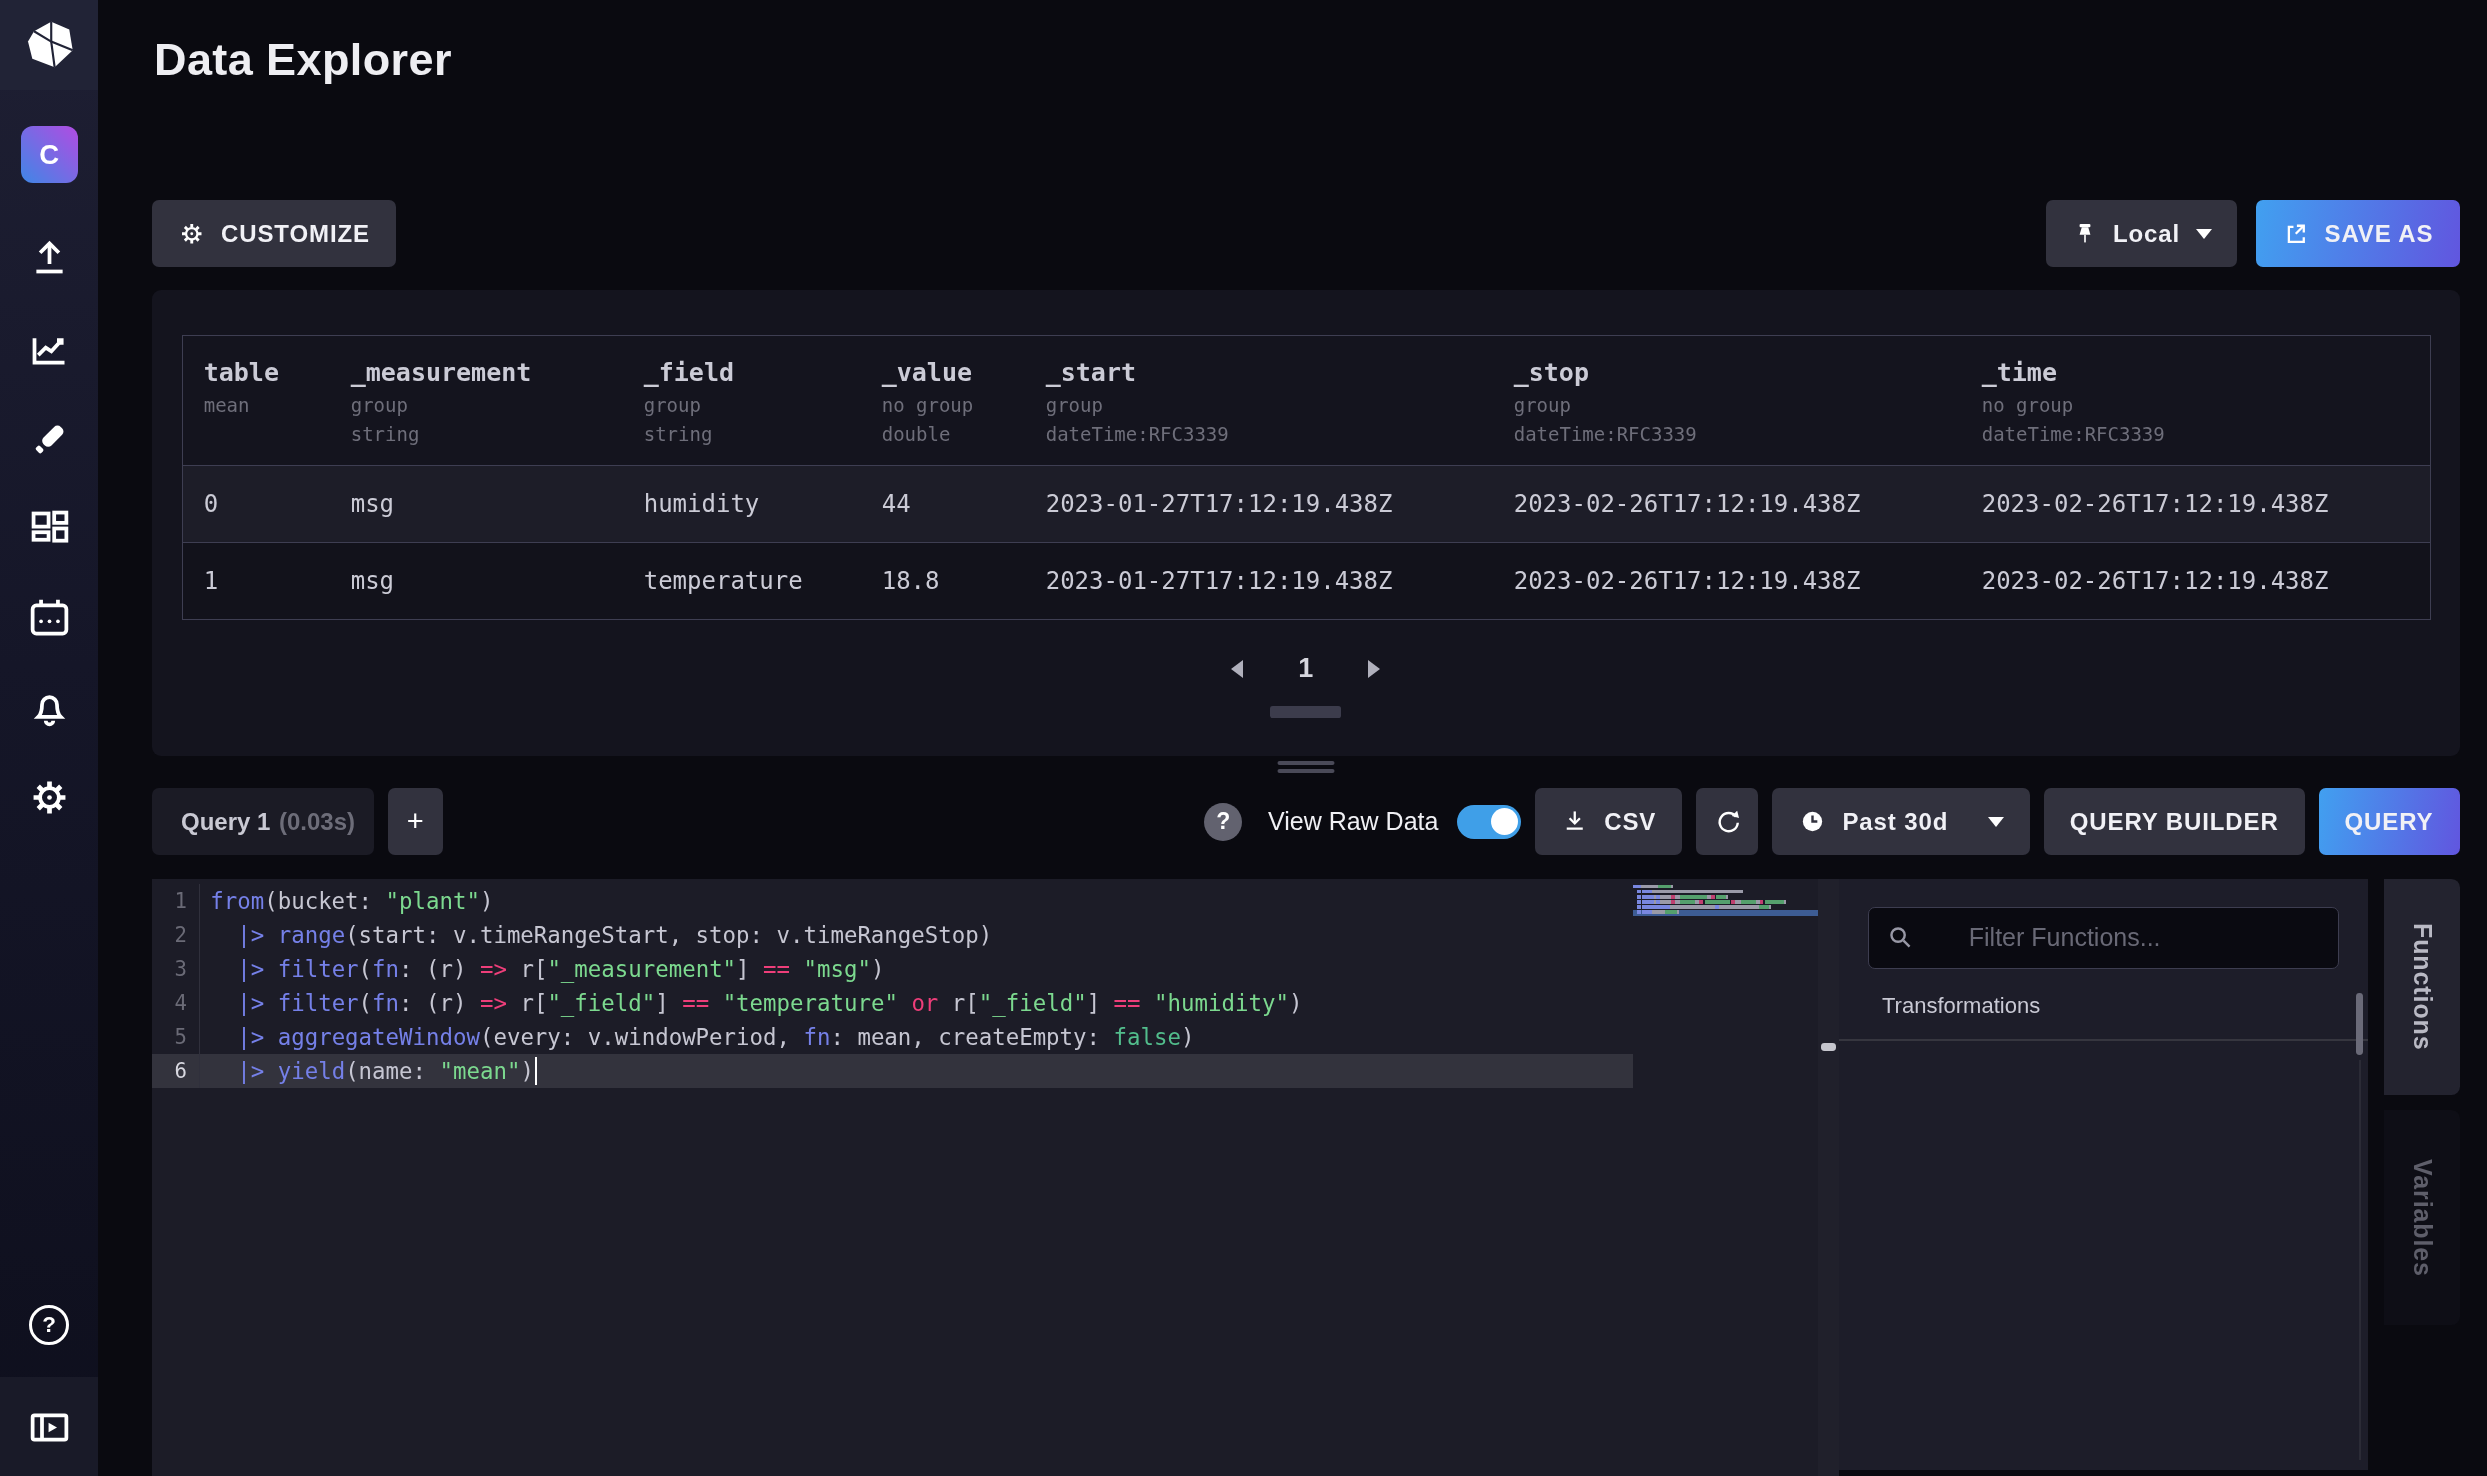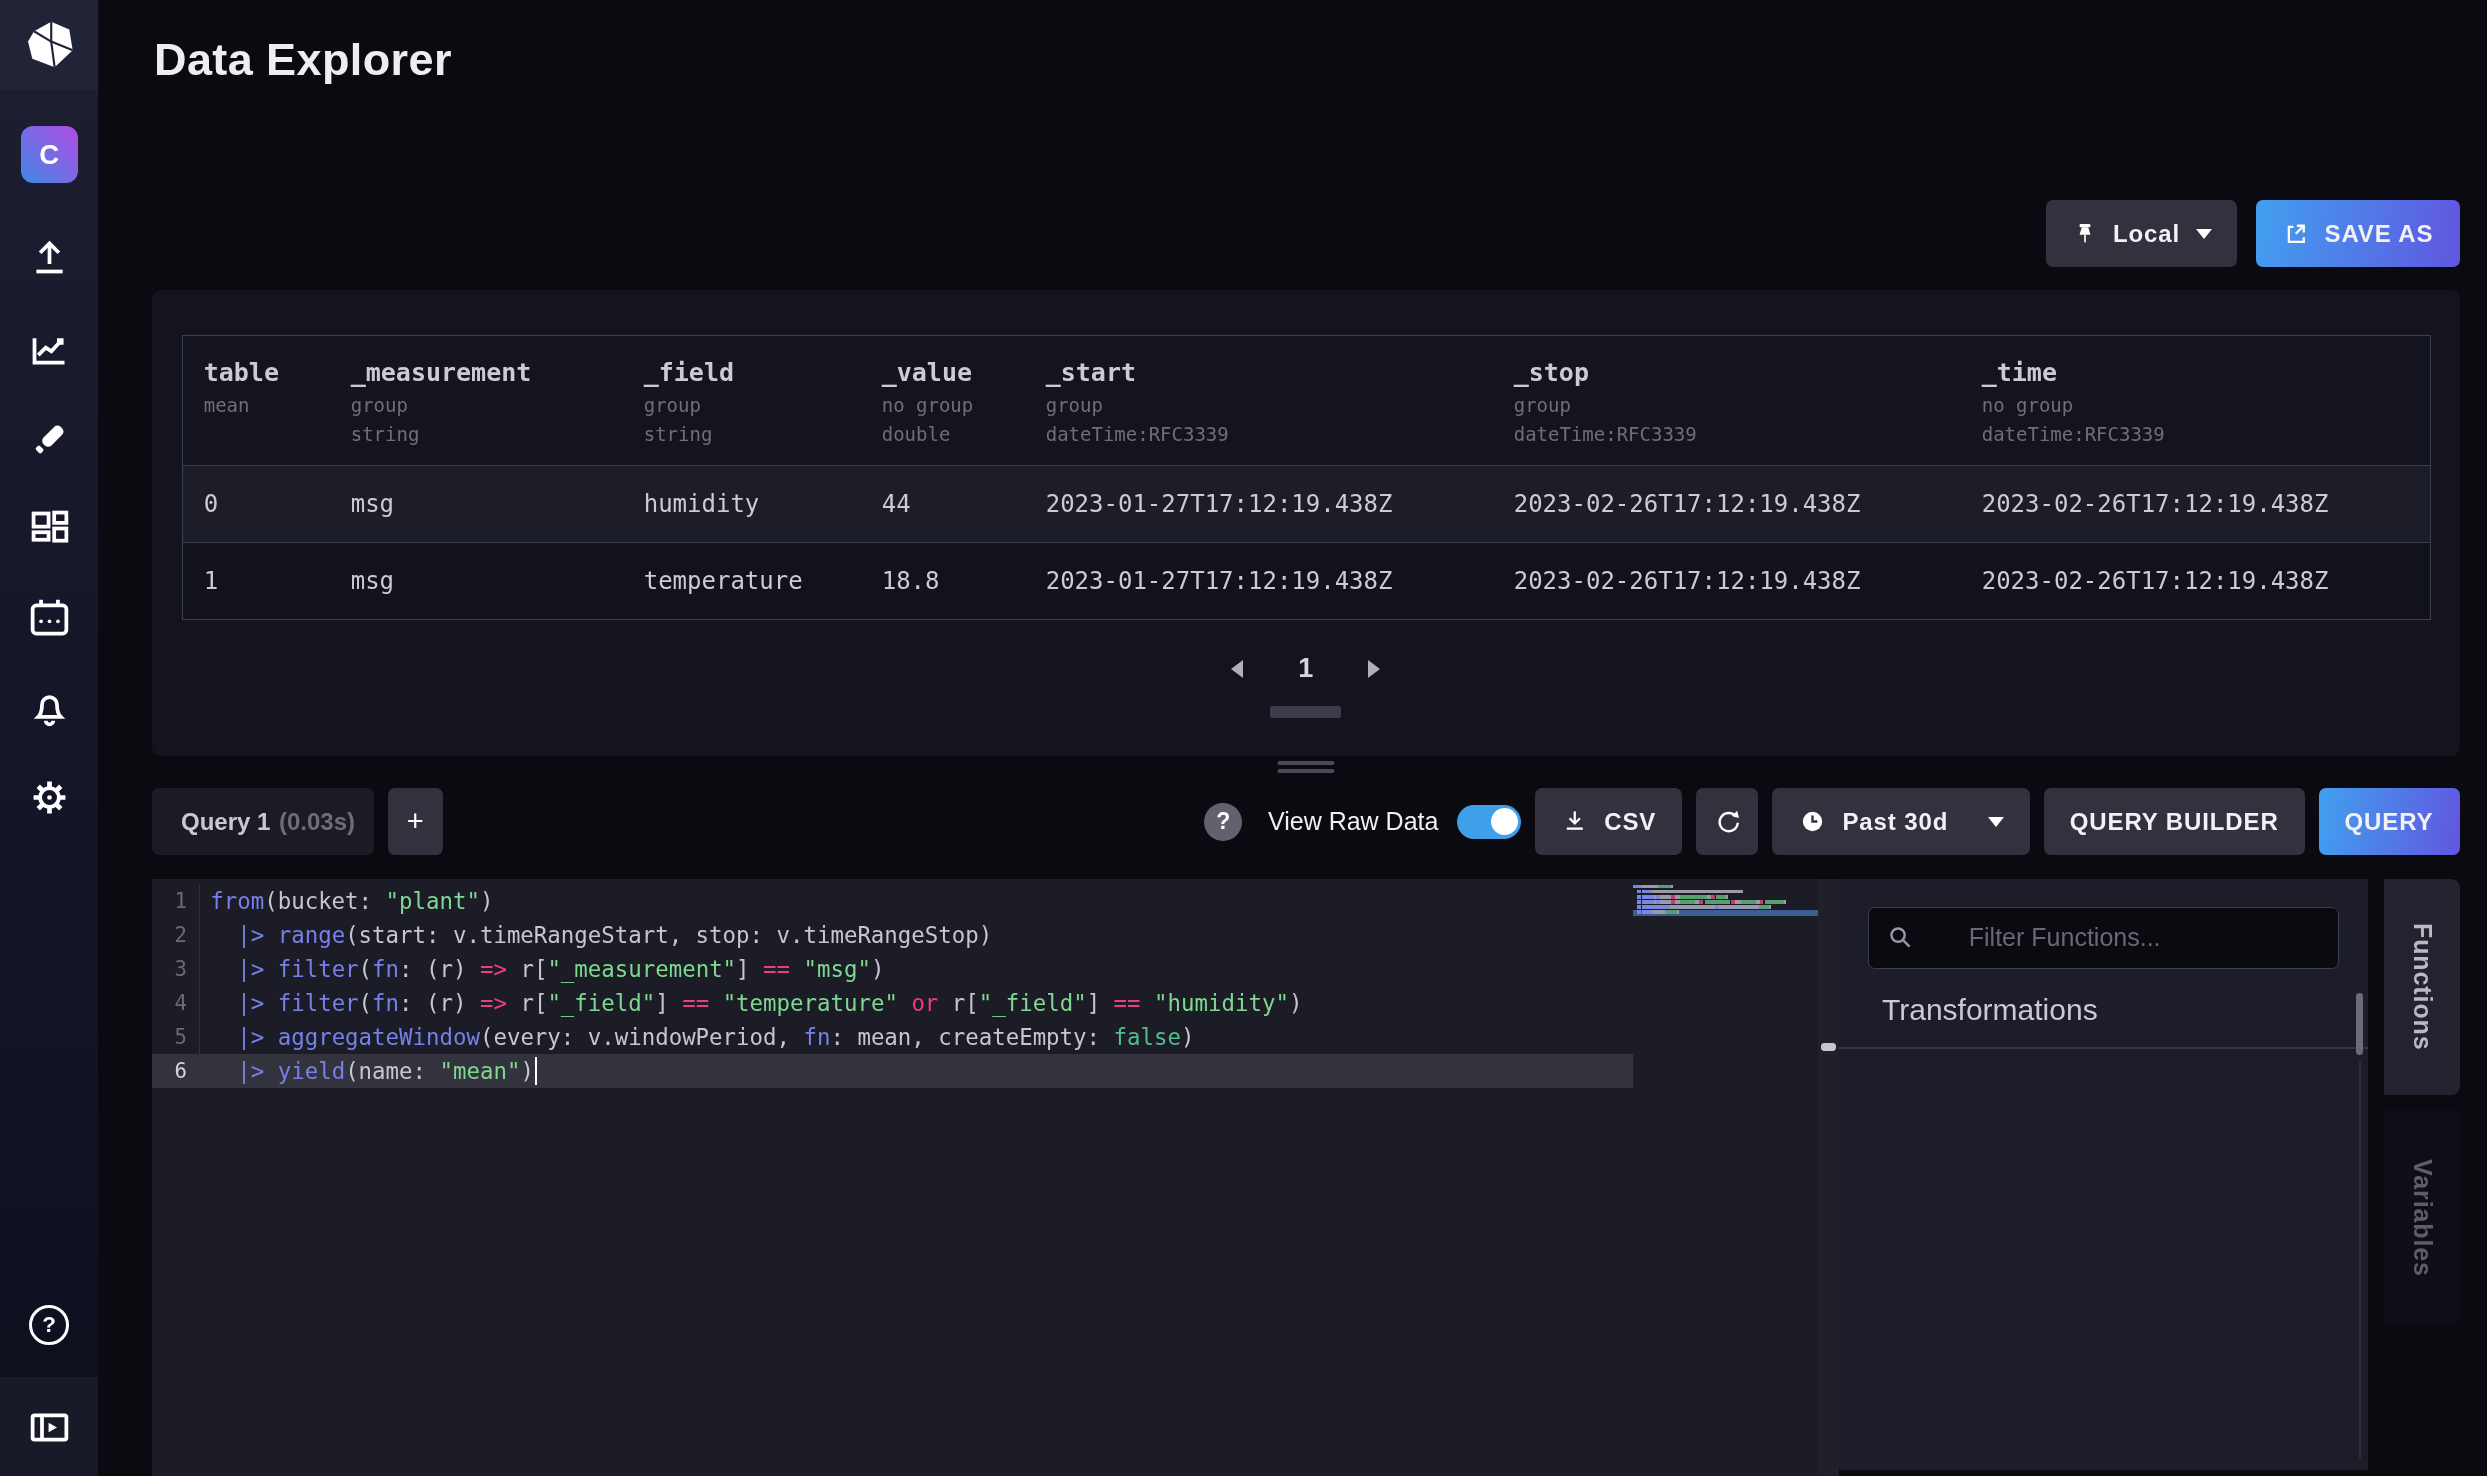--- a/index.html
+++ b/index.html
@@ -91,21 +91,21 @@
 
   .v-divider { position:absolute; left:1818px; width:20.7px; top:879px; bottom:0; background:#20202b; cursor:col-resize; }
   .v-divider .grip { position:absolute; left:2.6px; top:164px; width:15.5px; height:7.7px; border-radius:3.4px; background:#c6c6ce; }
 
   
   .func-panel { position:absolute; left:1839px; top:879px; width:529px; height:591px; background:#1d1d29; }
   .search-box { margin:27.5px 29px 0 29px; height:62px; border:1.7px solid #3d3d50; border-radius:6.9px; background:#0a0a11;
     display:flex; align-items:center; padding:0 17px; gap:13.8px; }
   .search-box input { flex:1; background:transparent; border:none; outline:none; color:#c9c9d3; font-size:25px; font-family:"Liberation Sans", sans-serif;margin-left:40px; }
   .search-box input::placeholder { color:#696976; }
-  .section-label { margin:24px 0 0 43px; font-size:30px; font-weight:500; color:#c9c9d4; }
+  .section-label { margin:24px 0 0 43px; font-size:22px; font-weight:500; color:#c9c9d4; }
   .func-divider { margin-top:20.7px; height:1.7px; background:#36363f; }
   .chips { margin:36px 0 0 46px; display:flex; flex-direction:column; gap:29px; align-items:flex-start; }
   .chip { height:53px; padding:0 20.7px; display:flex; align-items:center; background:#0a0a11; border-radius:5.2px;
     font-family:"DejaVu Sans Mono", monospace; font-weight:700; font-size:24px; color:#55b9f0; cursor:pointer; white-space:nowrap; }
   .list-track { position:absolute; right:6.9px; top:181px; bottom:10.3px; width:2.6px; background:#2b2b36; }
   .list-thumb { position:absolute; right:5.2px; top:114px; width:6.9px; height:62px; border-radius:3.4px; background:#6a6a78; cursor:pointer; }
 
   .func-tab { position:absolute; left:2384px; top:879px; width:76px; height:216px; background:#23232f;
     border-radius:0 8.6px 8.6px 0; display:flex; align-items:center; justify-content:center; cursor:pointer; }
   .func-tab span { writing-mode:vertical-rl; font-size:25px; font-weight:700; color:#b9b9c4; letter-spacing:0.9px; }
@@ -203,20 +203,30 @@
         <polygon points="23,19 32,24 23,29" fill="#fff" stroke="none"></polygon>
       </svg>
     </span>
   </div>
 </aside>
 
 <h1 class="page-title">Data Explorer</h1>
 
 <div class="toolbar">
 
+  <div class="btn">
+    <span>
+      <svg width="27.5" height="27.5" viewBox="0 0 48 48" fill="none" stroke="#fff" stroke-width="4">
+        <circle cx="24" cy="24" r="10"></circle>
+        <circle cx="24" cy="24" r="2.5" fill="#fff" stroke="none"></circle>
+        <path stroke-width="5" d="M24 7v6M24 35v6M7 24h6M35 24h6M12 12l4.5 4.5M31.5 31.5L36 36M36 12l-4.5 4.5M16.5 31.5L12 36"></path>
+      </svg>
+    </span>
+    <span>CUSTOMIZE</span>
+  </div>
 
   <span class="spacer"></span>
 
   <div class="btn dd-local">
     <span class="dd-left">
       <span>
         <svg width="26" height="27.5" viewBox="0 0 48 48" fill="#fff">
           <rect x="14" y="6" width="20" height="6" rx="2"></rect>
           <path d="M18 12 H30 L34 26 H14 Z"></path>
           <rect x="22.5" y="26" width="3" height="14"></rect>

